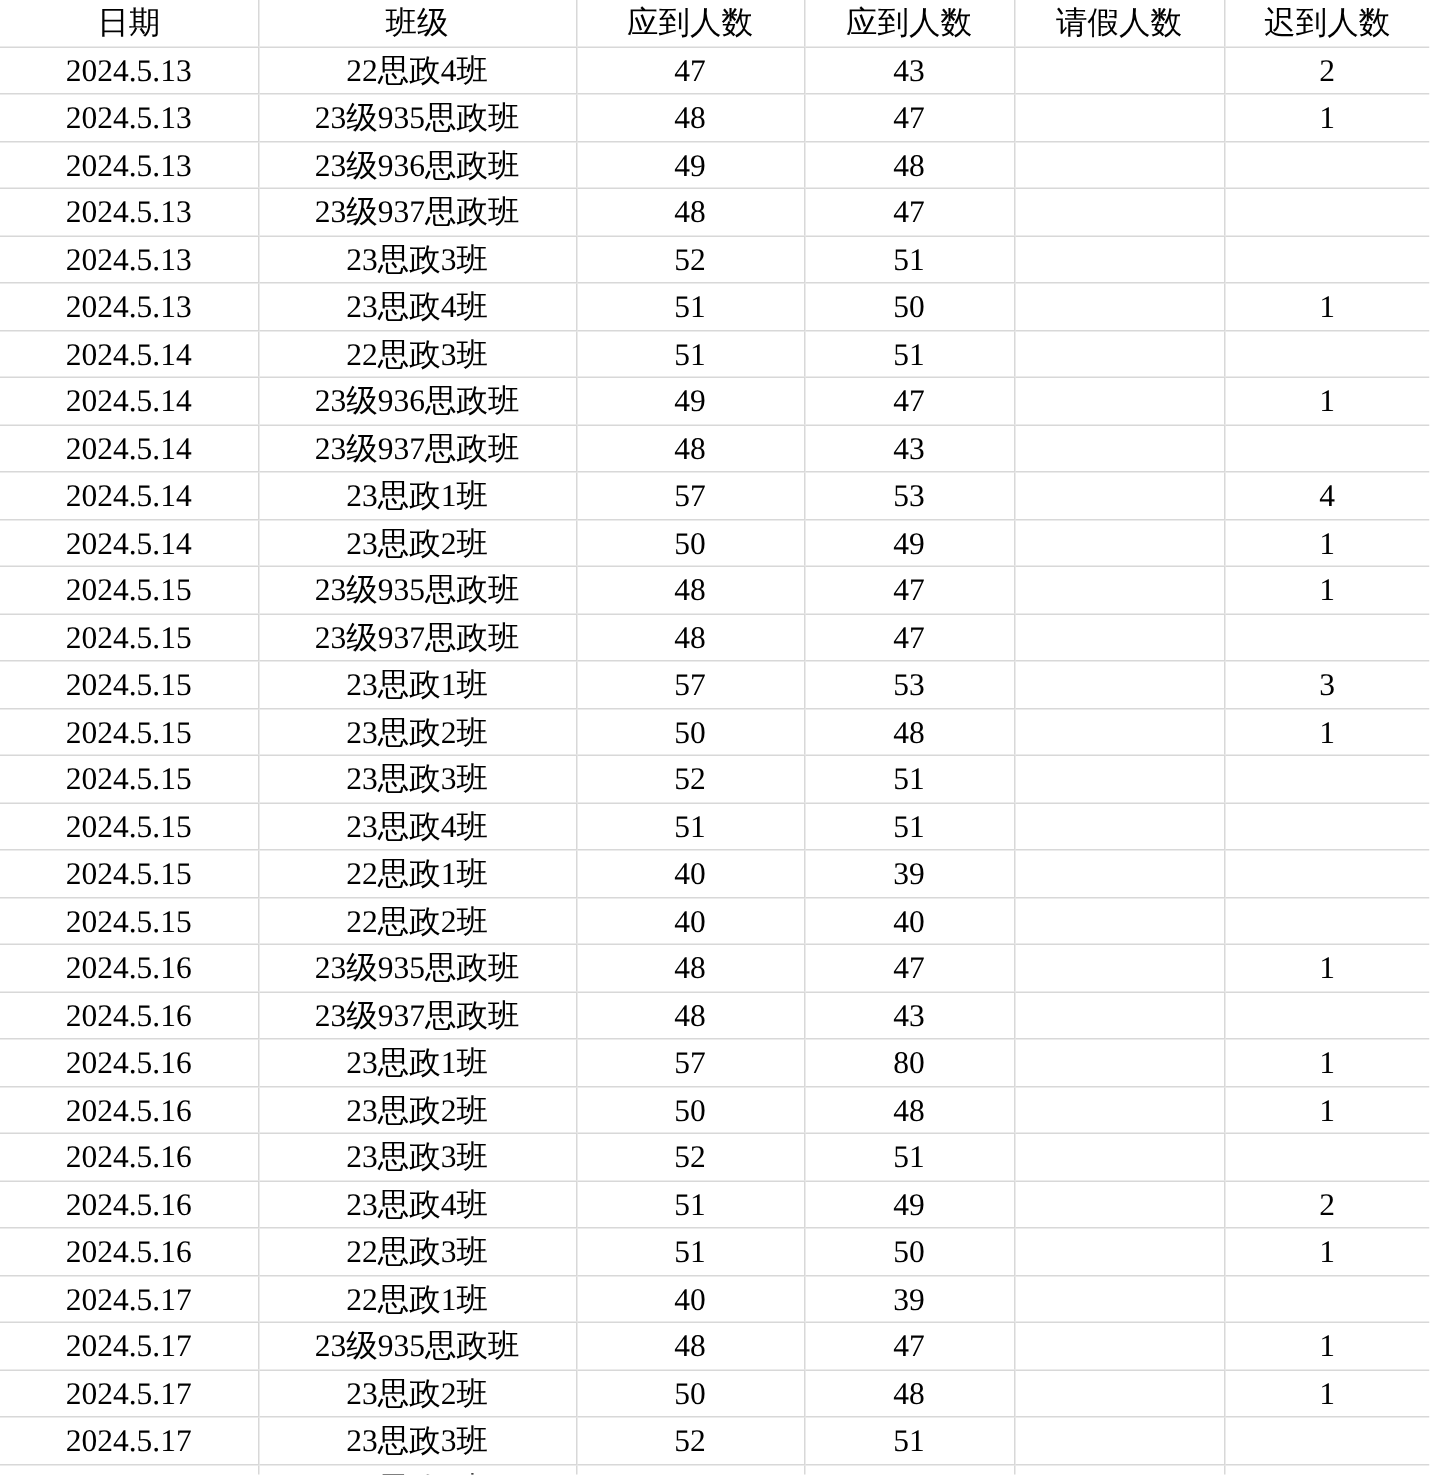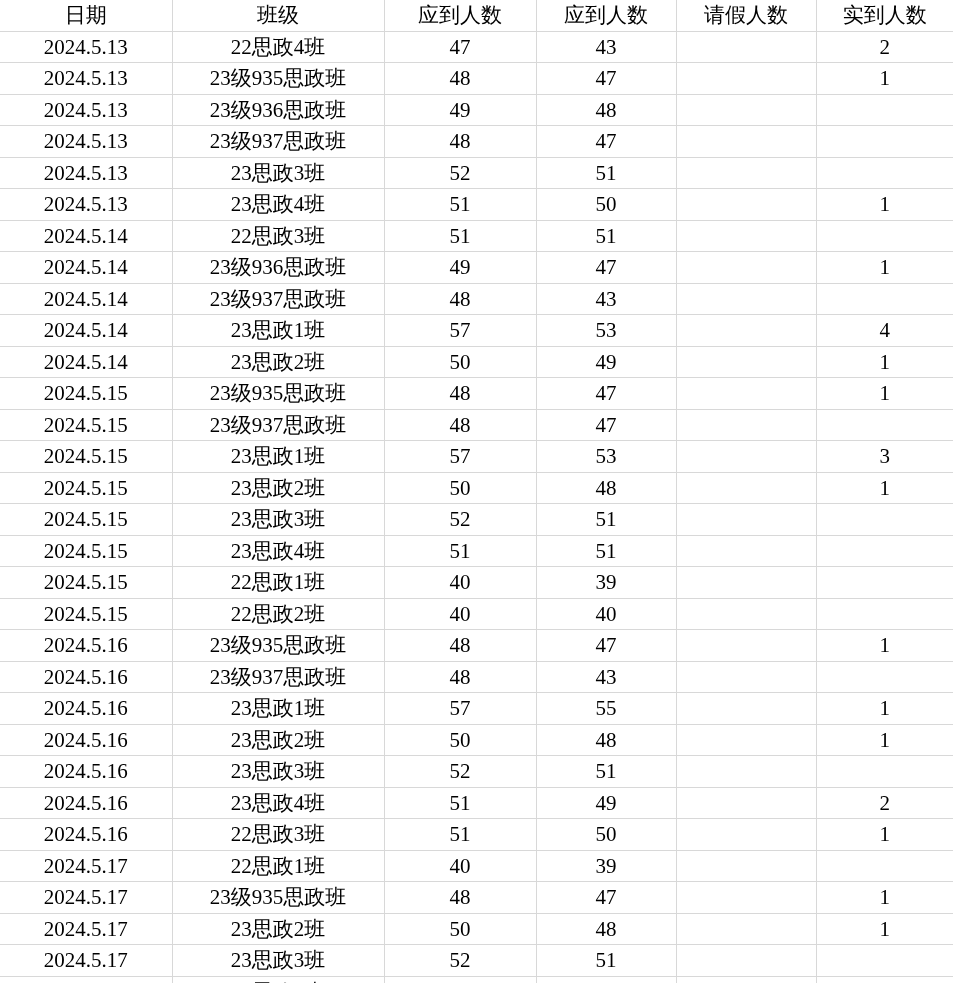--- a/index.html
+++ b/index.html
@@ -73,21 +73,21 @@
       <col class="c-late">
       <col class="c-leave">
     </colgroup>
     <thead>
       <tr>
         <th>日期</th>
         <th>班级</th>
         <th>应到人数</th>
         <th>应到人数</th>
         <th>请假人数</th>
-        <th>实到人数</th>
+        <th>迟到人数</th>
       </tr>
     </thead>
     <tbody id="attendance-body">
         <tr>
           <td>2024.5.13</td>
           <td>22思政4班</td>
           <td>47</td>
           <td>43</td>
           <td></td>
           <td>2</td>
@@ -249,21 +249,21 @@
           <td>23级937思政班</td>
           <td>48</td>
           <td>43</td>
           <td></td>
           <td></td>
         </tr>
         <tr>
           <td>2024.5.16</td>
           <td>23思政1班</td>
           <td>57</td>
-          <td>55</td>
+          <td>80</td>
           <td></td>
           <td>1</td>
         </tr>
         <tr>
           <td>2024.5.16</td>
           <td>23思政2班</td>
           <td>50</td>
           <td>48</td>
           <td></td>
           <td>1</td>

